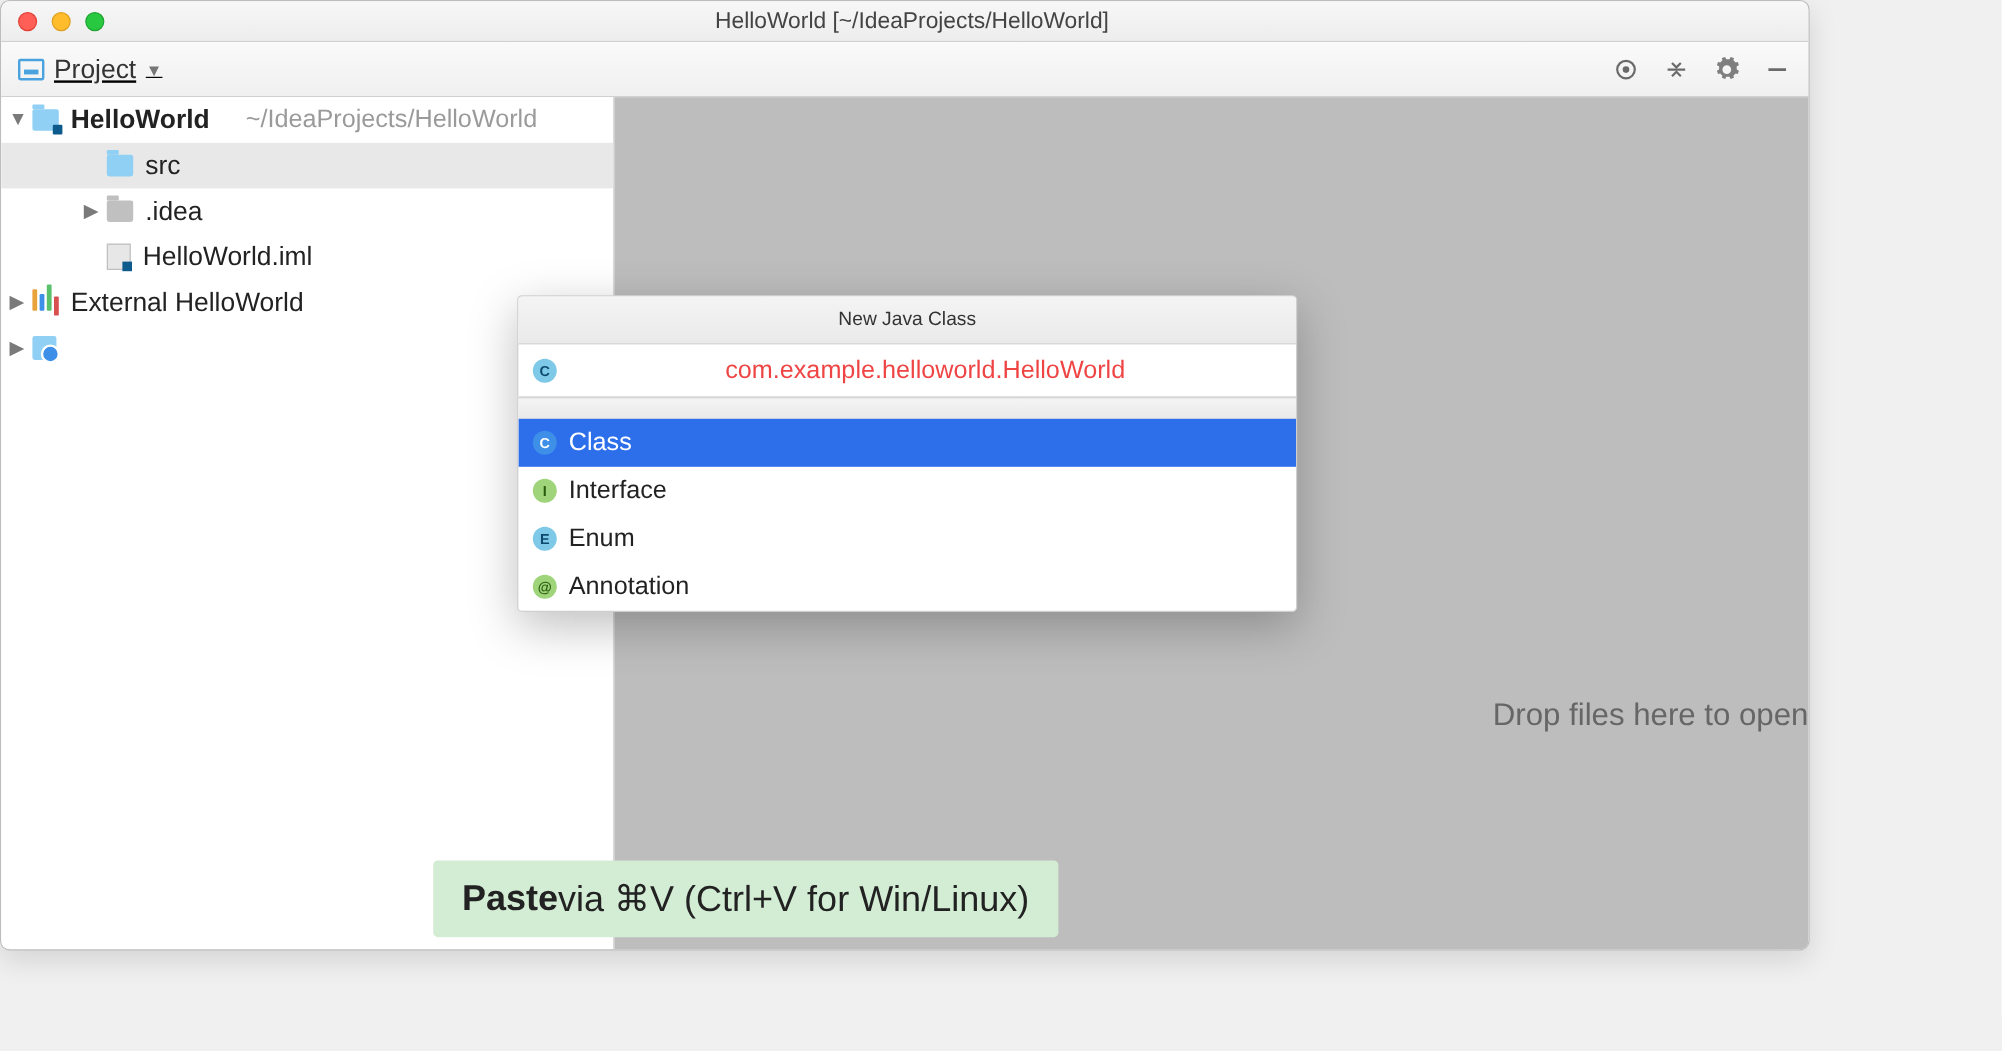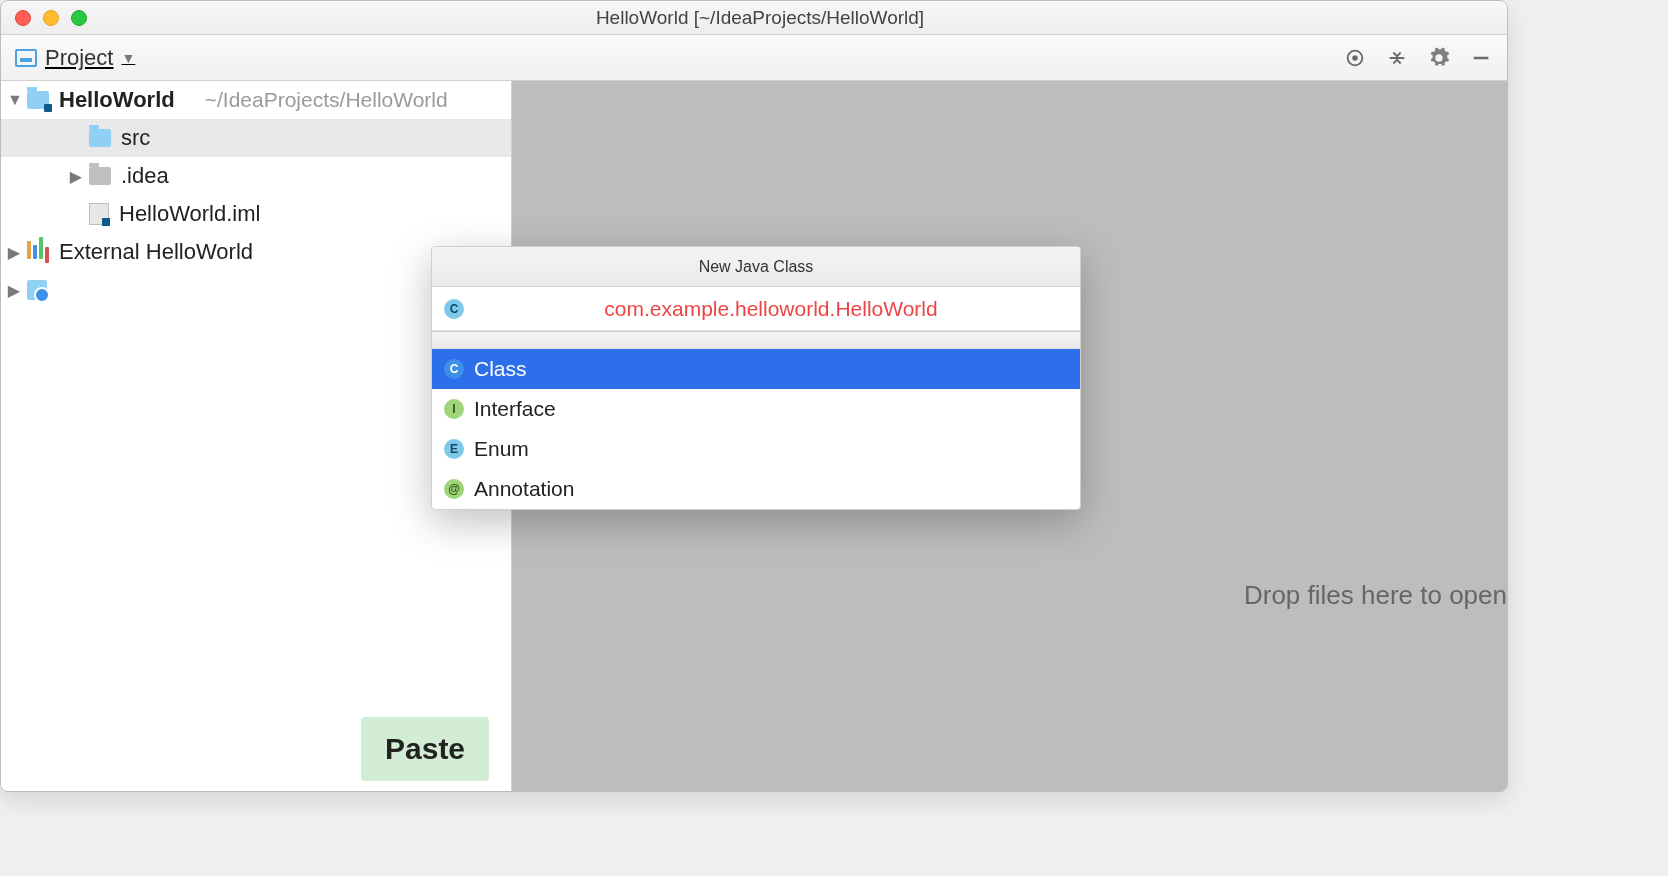--- a/index.html
+++ b/index.html
@@ -260,14 +260,15 @@
       </div>
       <div class="item">
         <span class="type-badge at">@</span>
         <span>Annotation</span>
       </div>
     </div>
   </div>
 
   <div class="hint-pill">
     <span class="bold">Paste</span>
+    <span>via ⌘V (Ctrl+V for Win/Linux)</span>
   </div>
 </div>
 
 </body></html>

